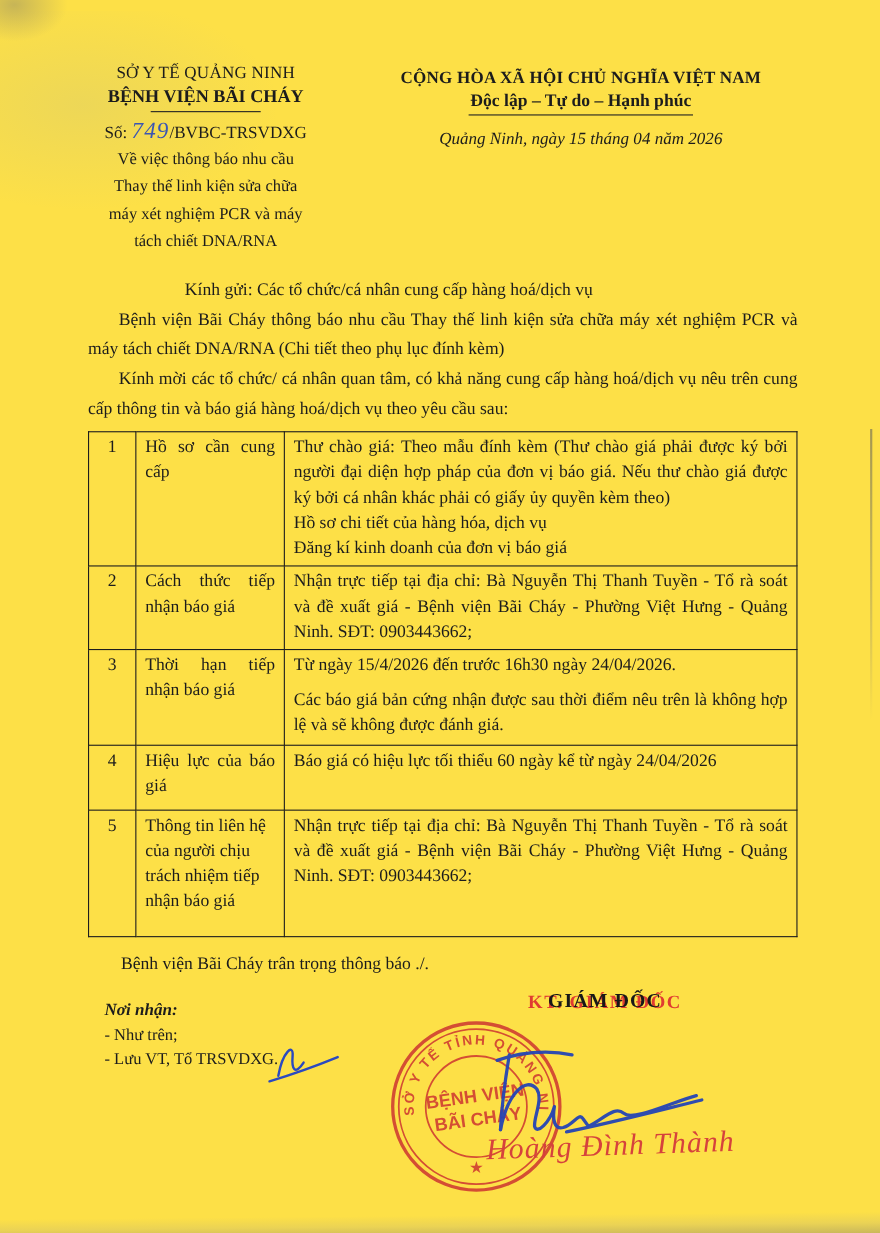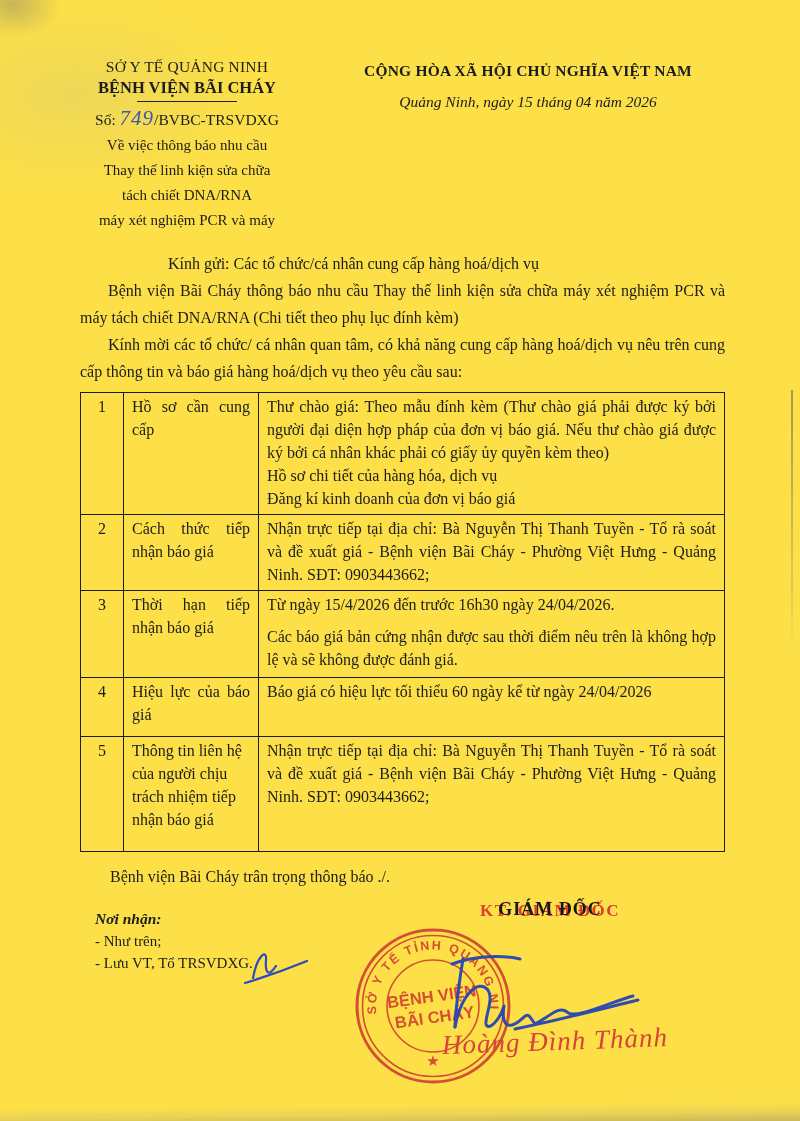--- a/index.html
+++ b/index.html
@@ -106,27 +106,28 @@
   <div class="bottom-shadow"></div>
 
   <div class="hdr-left">
     <div class="l1">SỞ Y TẾ QUẢNG NINH</div>
     <div class="l2">BỆNH VIỆN BÃI CHÁY</div>
     <div class="rule"></div>
     <div class="num"><span>Số: </span><span class="hand">749</span><span>/BVBC-TRSVDXG</span></div>
     <div class="subject">
       <div>Về việc thông báo nhu cầu</div>
       <div>Thay thế linh kiện sửa chữa</div>
+      <div>máy xét nghiệm PCR và máy</div>
       <div>tách chiết  DNA/RNA</div>
-      <div>máy xét nghiệm PCR và máy</div>
     </div>
   </div>
 
   <div class="hdr-right">
     <div class="n1">CỘNG HÒA XÃ HỘI CHỦ NGHĨA VIỆT NAM</div>
+    <div><span class="n2">Độc lập – Tự do – Hạnh phúc</span></div>
     <div class="date">Quảng Ninh, ngày 15 tháng 04 năm 2026</div>
   </div>
 
   <div class="flow">
     <div class="salutation">Kính gửi: Các tổ chức/cá nhân cung cấp hàng hoá/dịch vụ</div>
     <p class="para">Bệnh viện Bãi Cháy thông báo nhu cầu Thay thế linh kiện sửa chữa máy xét nghiệm PCR và máy tách chiết DNA/RNA (Chi tiết theo phụ lục đính kèm)</p>
     <p class="para">Kính mời các tổ chức/ cá nhân quan tâm, có khả năng cung cấp hàng hoá/dịch vụ nêu trên cung cấp thông tin và báo giá hàng hoá/dịch vụ theo yêu cầu sau:</p>
 
     <table class="main">
       <colgroup>

